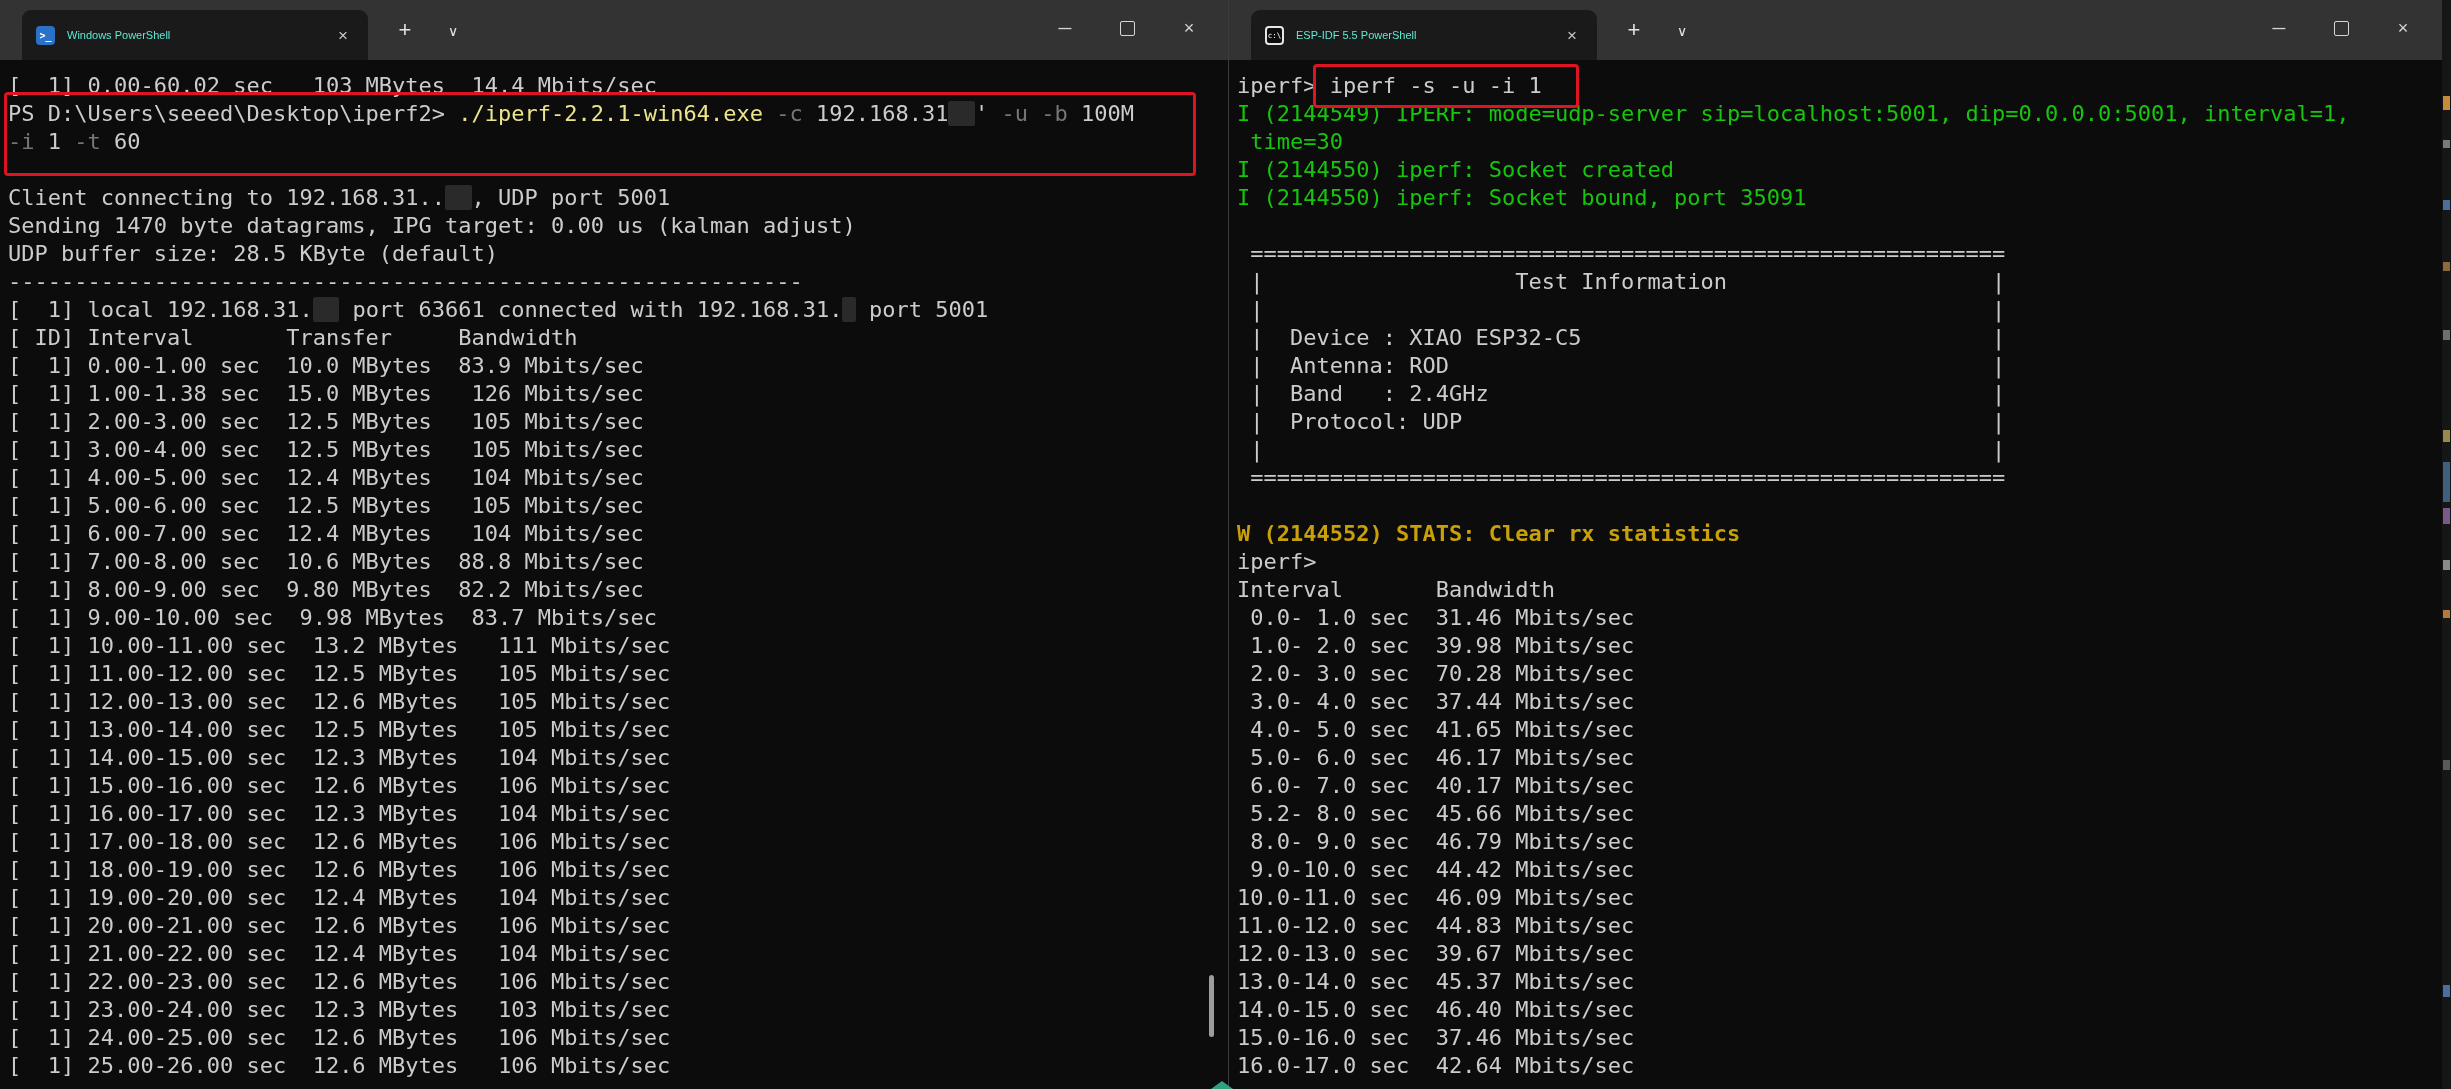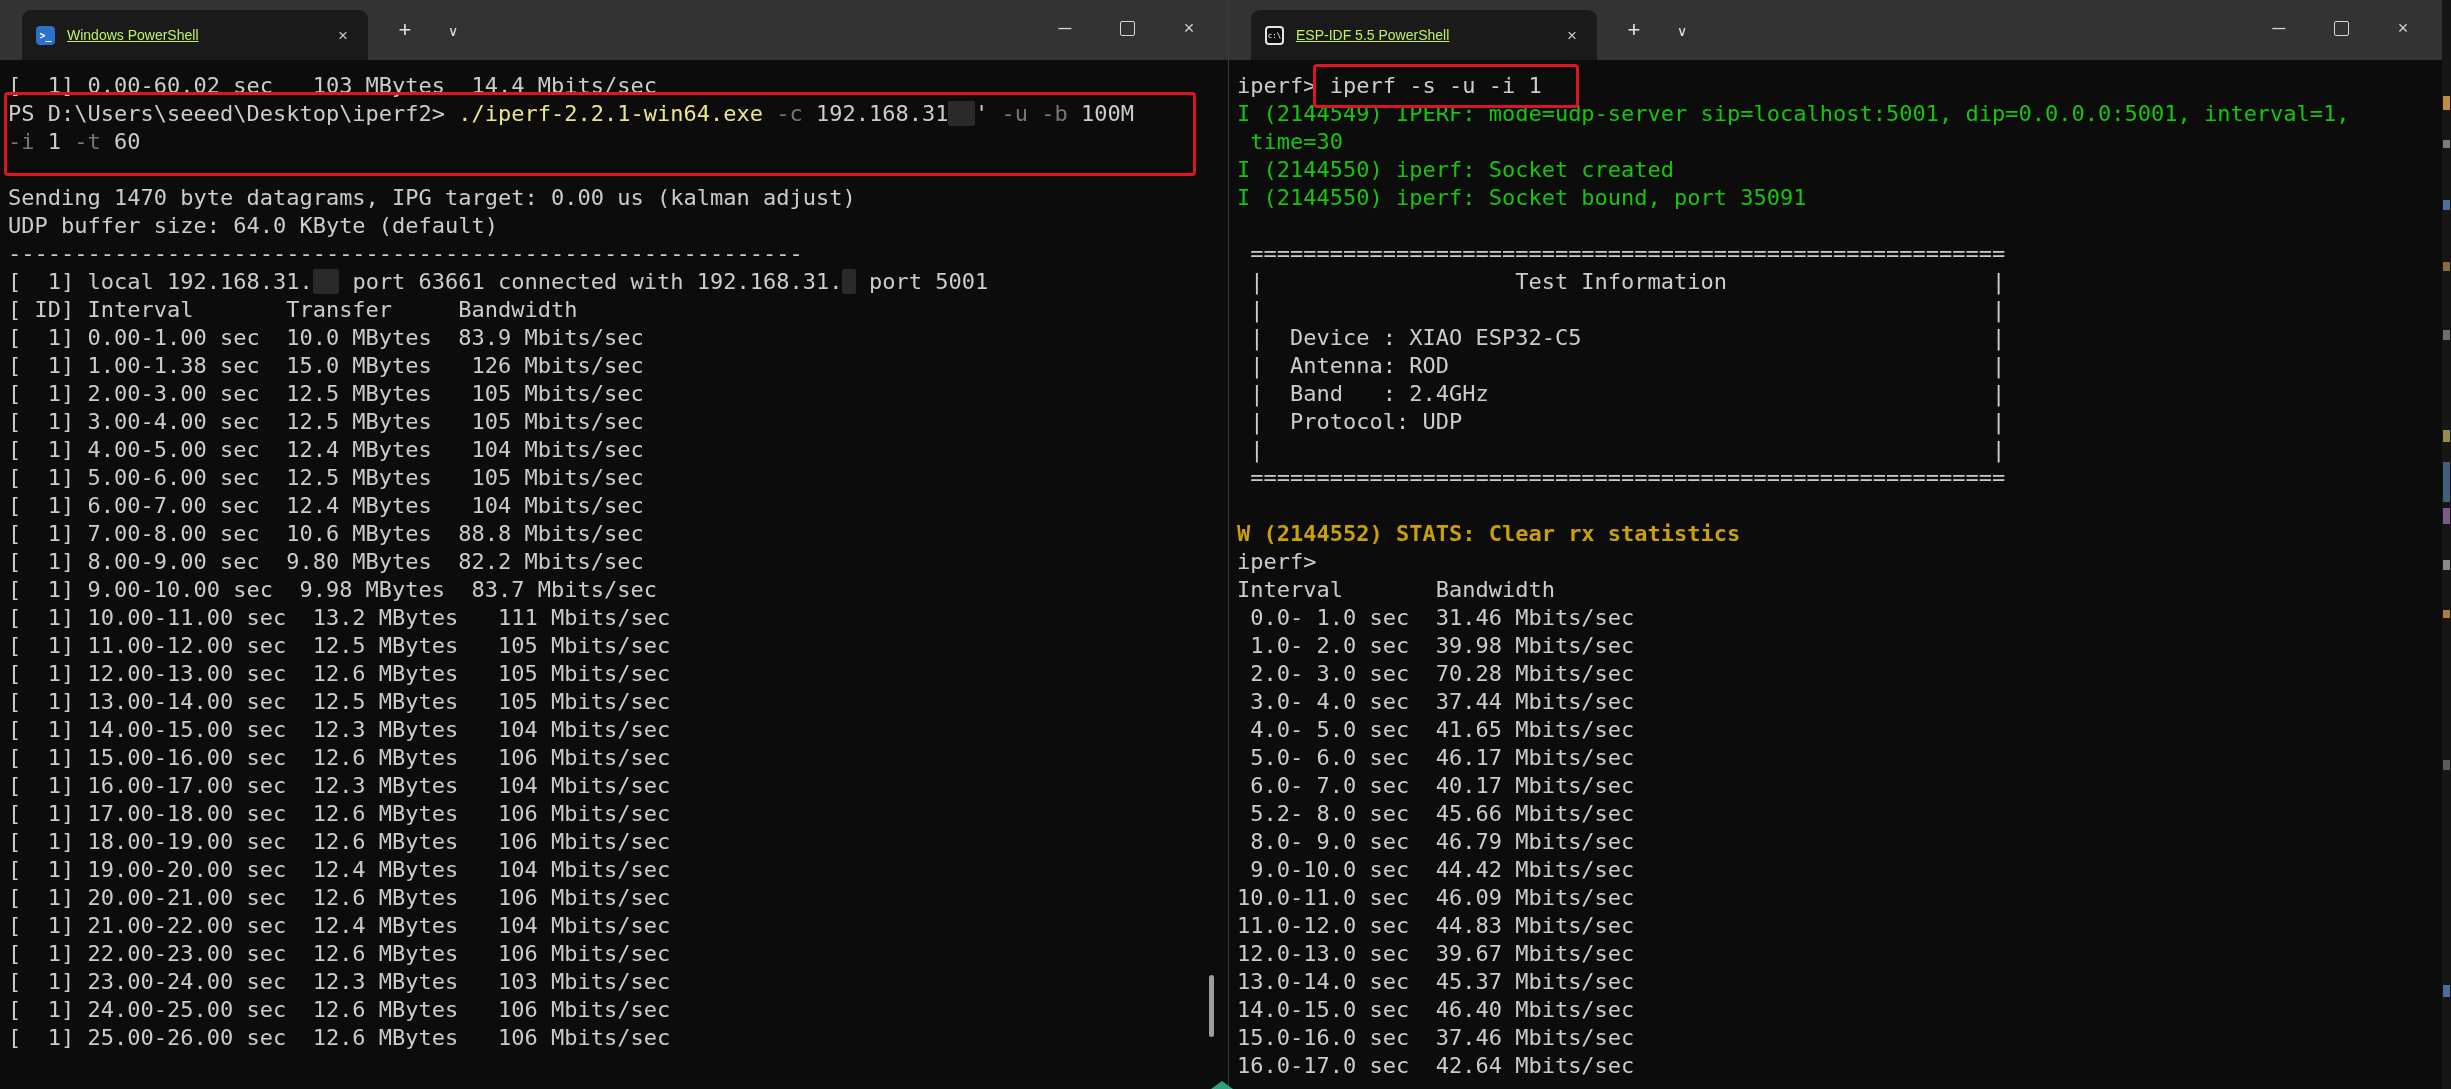--- a/index.html
+++ b/index.html
@@ -9,21 +9,21 @@
   }
   html,body{margin:0;padding:0;}
   body{width:2451px;height:1089px;background:#0c0c0c;overflow:hidden;position:relative;
        font-family:"Liberation Sans",sans-serif;}
   .window{position:absolute;top:0;height:1089px;background:var(--terminal_bg);}
   #left-window{left:0;width:1228px;}
   #right-window{left:1228px;width:1214px;border-left:1px solid #3c3c3c;box-sizing:border-box;}
   .tabbar{position:absolute;left:0;top:0;width:100%;height:60px;background:var(--tabbar_bg);}
   .tab{position:absolute;left:22px;top:10px;height:50px;width:346px;background:var(--tab_bg);
        border-radius:9px 9px 0 0;display:flex;align-items:center;padding:0 14px;gap:12px;box-sizing:border-box;}
-  .tab-title{color:#bef264;font-size:14px;flex:1;white-space:nowrap;overflow:hidden;text-decoration:underline;}
+  .tab-title{color:#5eead4;font-size:11px;flex:1;white-space:nowrap;overflow:hidden;}
   .tab-close{color:#c8c8c8;font-size:17px;line-height:1;padding:2px 6px;}
   .ps-icon{width:19px;height:19px;background:#2b71c7;border-radius:4px;color:#ffffff;
            font-size:10px;font-weight:bold;display:flex;align-items:center;justify-content:center;
            font-family:"DejaVu Sans Mono",monospace;flex:0 0 auto;}
   .cmd-icon{width:19px;height:19px;background:#0d0d0d;border:2px solid #e6e6e6;border-radius:4px;
             color:#ffffff;font-size:7.5px;display:flex;align-items:center;justify-content:center;
             font-family:"DejaVu Sans Mono",monospace;box-sizing:border-box;flex:0 0 auto;}
   .newtab-btn{position:absolute;left:388px;top:14px;color:#e2e2e2;font-size:22px;font-weight:300;
               width:34px;height:32px;display:flex;align-items:center;justify-content:center;}
   .tabmenu-btn{position:absolute;left:438px;top:16px;color:#e2e2e2;font-size:14px;
@@ -71,22 +71,23 @@
           <span class="max-glyph"></span>
         </span>
       <span class="wc-btn">×</span>
     </div>
   </div>
   <div class="term" id="left-term">
       <div class="tline"><span class="seg-fg">[  1] 0.00-60.02 sec   103 MBytes  14.4 Mbits/sec</span></div>
       <div class="tline"><span class="seg-fg">PS D:\Users\seeed\Desktop\iperf2&gt; </span><span class="seg-cmd">./iperf-2.2.1-win64.exe </span><span class="seg-dim">-c </span><span class="seg-fg">192.168.31</span><span class="seg-redact">  </span><span class="seg-fg">' </span><span class="seg-dim">-u </span><span class="seg-dim">-b </span><span class="seg-fg">100M</span></div>
       <div class="tline"><span class="seg-dim">-i </span><span class="seg-fg">1 </span><span class="seg-dim">-t </span><span class="seg-fg">60</span></div>
       <div class="tline">&nbsp;</div>
+      <div class="tline"><span class="seg-fg">Client connecting to 192.168.31..</span><span class="seg-redact">  </span><span class="seg-fg">, UDP port 5001</span></div>
       <div class="tline"><span class="seg-fg">Sending 1470 byte datagrams, IPG target: 0.00 us (kalman adjust)</span></div>
-      <div class="tline"><span class="seg-fg">UDP buffer size: 64.0 KByte (default)</span></div>
+      <div class="tline"><span class="seg-fg">UDP buffer size: 28.5 KByte (default)</span></div>
       <div class="tline"><span class="seg-fg">------------------------------------------------------------</span></div>
       <div class="tline"><span class="seg-fg">[  1] local 192.168.31.</span><span class="seg-redact">  </span><span class="seg-fg"> port 63661 connected with 192.168.31.</span><span class="seg-redact"> </span><span class="seg-fg"> port 5001</span></div>
       <div class="tline"><span class="seg-fg">[ ID] Interval       Transfer     Bandwidth</span></div>
       <div class="tline"><span class="seg-fg">[  1] 0.00-1.00 sec  10.0 MBytes  83.9 Mbits/sec</span></div>
       <div class="tline"><span class="seg-fg">[  1] 1.00-1.38 sec  15.0 MBytes   126 Mbits/sec</span></div>
       <div class="tline"><span class="seg-fg">[  1] 2.00-3.00 sec  12.5 MBytes   105 Mbits/sec</span></div>
       <div class="tline"><span class="seg-fg">[  1] 3.00-4.00 sec  12.5 MBytes   105 Mbits/sec</span></div>
       <div class="tline"><span class="seg-fg">[  1] 4.00-5.00 sec  12.4 MBytes   104 Mbits/sec</span></div>
       <div class="tline"><span class="seg-fg">[  1] 5.00-6.00 sec  12.5 MBytes   105 Mbits/sec</span></div>
       <div class="tline"><span class="seg-fg">[  1] 6.00-7.00 sec  12.4 MBytes   104 Mbits/sec</span></div>

